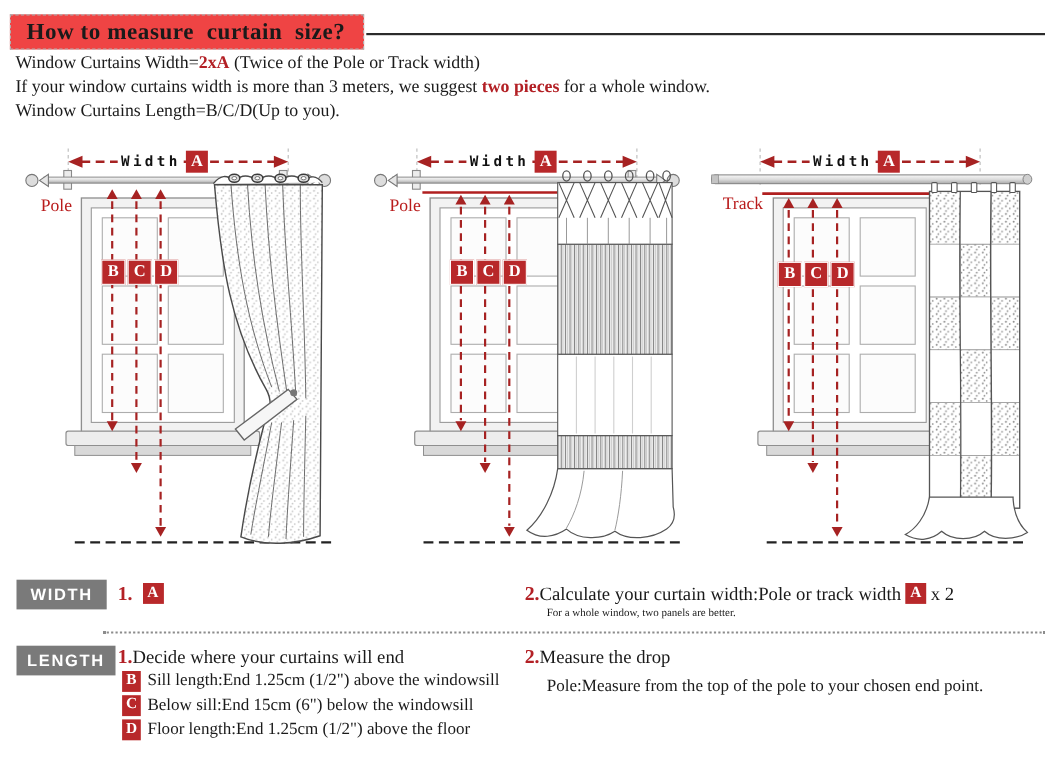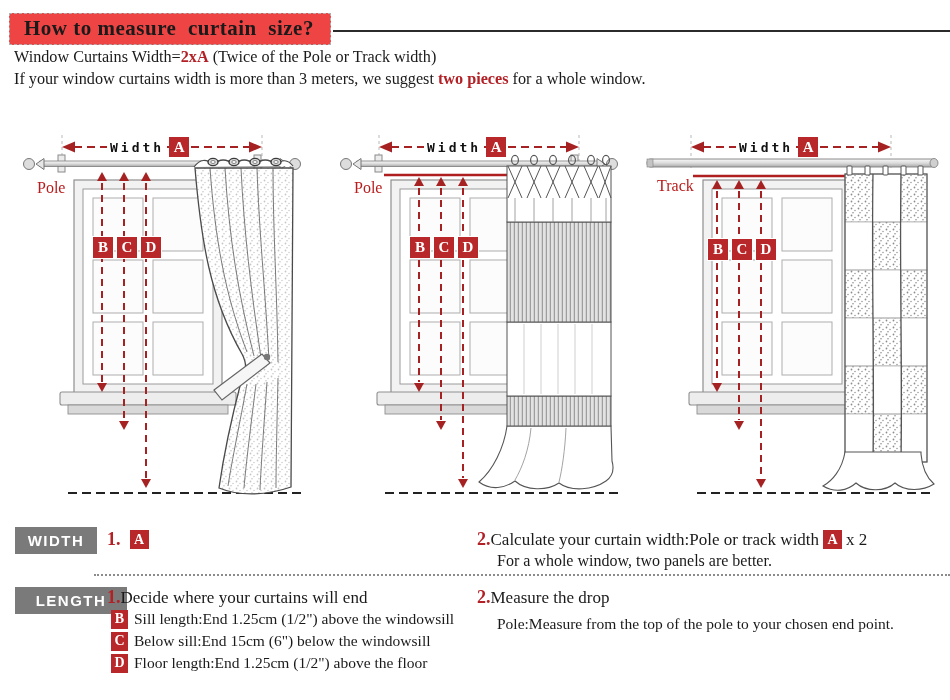--- a/index.html
+++ b/index.html
@@ -29,28 +29,28 @@
   .bcd{position:absolute;display:flex;gap:2px;}
   .bcd-12{left:88px;top:106px;}
   .bcd-3{left:74px;top:108px;}
   .bcd .badge{width:20px;height:21px;font-size:15px;border:1px solid #fff;}
 
   
   .section-heading{position:absolute;background:var(--heading-bg);color:#fff;
                    font-family:"Liberation Sans",sans-serif;font-weight:bold;font-size:15px;
                    letter-spacing:1.5px;display:flex;align-items:center;justify-content:center;}
   #width-heading{left:15px;top:527px;width:82px;height:27px;}
-  #length-heading{left:15px;top:587px;width:112px;height:27px;}
+  #length-heading{left:15px;top:587px;width:90px;height:27px;}
   .step{position:absolute;display:flex;align-items:center;font-size:17px;white-space:pre;}
   .step-num{color:var(--accent);font-weight:bold;font-size:18px;}
   .badge-inline{width:19px;height:19px;font-size:14px;margin:0 4px;}
   .gapped{margin-left:9px;}
   #w-step1{left:107px;top:529px;}
   #w-step2{left:477px;top:529px;}
-  #w-note{position:absolute;left:497px;top:552px;font-size:16px;}
+  #w-note{position:absolute;left:497px;top:552px;font-size:10px;}
   .divider{position:absolute;left:94px;top:574px;width:856px;border-top:2px dotted #8c8c8c;}
   #l-step1{left:107px;top:587px;}
   #l-step2{left:477px;top:587px;}
   .length-items{position:absolute;left:111px;top:609px;}
   .length-item{display:flex;align-items:center;height:20px;margin-bottom:2px;font-size:15.5px;white-space:pre;}
   .length-item .badge{width:17px;height:19px;font-size:14px;margin-right:6px;}
   .drop-notes{position:absolute;left:497px;top:612px;font-size:15.5px;line-height:24px;}
 </style>
 </head>
 <body>
@@ -75,20 +75,21 @@
       </pattern>
     </defs>
   </svg>
 
   <div class="title-box">How to measure  curtain  size?</div>
   <div class="title-line"></div>
 
   <div class="intro">
     <div><span>Window Curtains Width=</span><span class="red-strong">2xA</span><span> (Twice of the Pole or Track width)</span></div>
     <div><span>If your window curtains width is more than 3 meters, we suggest </span><span class="red-strong">two pieces</span><span> for a whole window.</span></div>
+    <div><span>Window Curtains Length=B/C/D(Up to you).</span></div>
   </div>
 
   <div class="diagram" id="diagram-1">
     <svg width="312" height="392" viewBox="0 0 312 392">
 
       <g stroke="#b9b9b9" stroke-width="1" stroke-dasharray="3 3">
         <line x1="58" y1="5" x2="58" y2="38"></line>
           <line x1="258" y1="5" x2="258" y2="38"></line>
       </g>
       <g>

